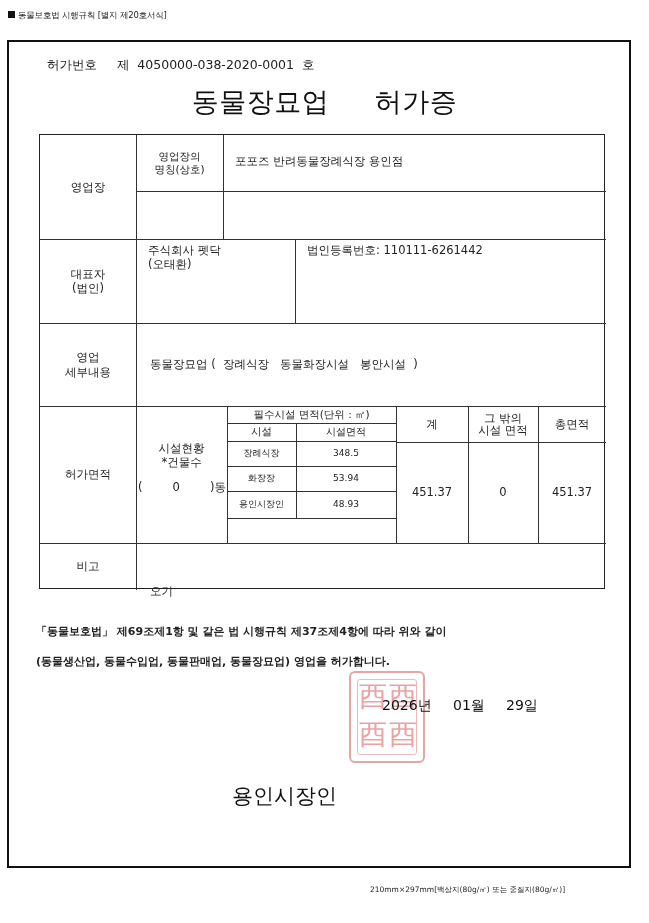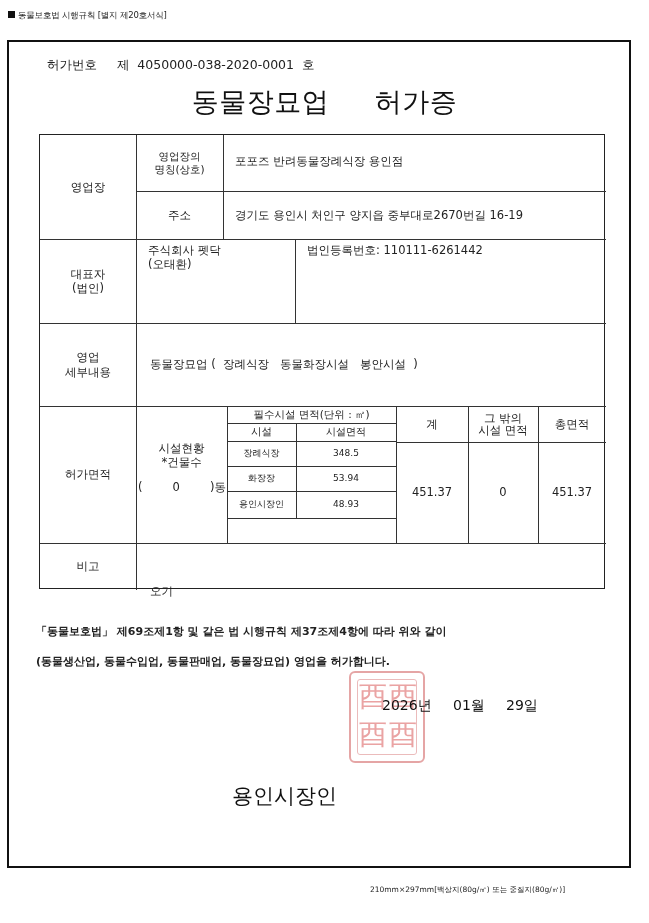--- a/index.html
+++ b/index.html
@@ -51,22 +51,20 @@
   <div class="vl" style="left:255px; top:104px; height:84px;"></div>
   <div class="vl" style="left:187px; top:271px; height:137px;"></div>
   <div class="vl" style="left:356px; top:271px; height:137px;"></div>
   <div class="vl" style="left:428px; top:271px; height:137px;"></div>
   <div class="vl" style="left:498px; top:271px; height:137px;"></div>
 
   <div class="cell" style="left:0; top:0; width:96px; height:104px;">영업장</div>
   <div class="cell" style="left:96px; top:0; width:87px; height:56px; white-space:pre; font-size:10.5px;">영업장의
 명칭(상호)</div>
   <div class="cell left" style="left:195px; top:0; width:360px; height:52px;">포포즈 반려동물장례식장 용인점</div>
-  <div class="cell" style="left:96px; top:56px; width:87px; height:48px;">주소</div>
-  <div class="cell left" style="left:195px; top:56px; width:360px; height:48px;">경기도 용인시 처인구 양지읍 중부대로2670번길 16-19</div>
 
   <div class="cell" style="left:0; top:104px; width:96px; height:84px; white-space:pre;">대표자
 (법인)</div>
   <div class="cell left" style="left:108px; top:108px; width:140px; height:36px; white-space:pre; align-items:flex-start;">주식회사 펫닥
 (오태환)</div>
   <div class="cell left" style="left:267px; top:108px; width:290px; height:18px; align-items:flex-start;">법인등록번호: 110111-6261442</div>
 
   <div class="cell" style="left:0; top:188px; width:96px; height:83px; white-space:pre;">영업
 세부내용</div>
   <div class="cell left" style="left:110px; top:188px; width:440px; height:83px; white-space:pre;">동물장묘업 (  장례식장   동물화장시설   봉안시설  )</div>

